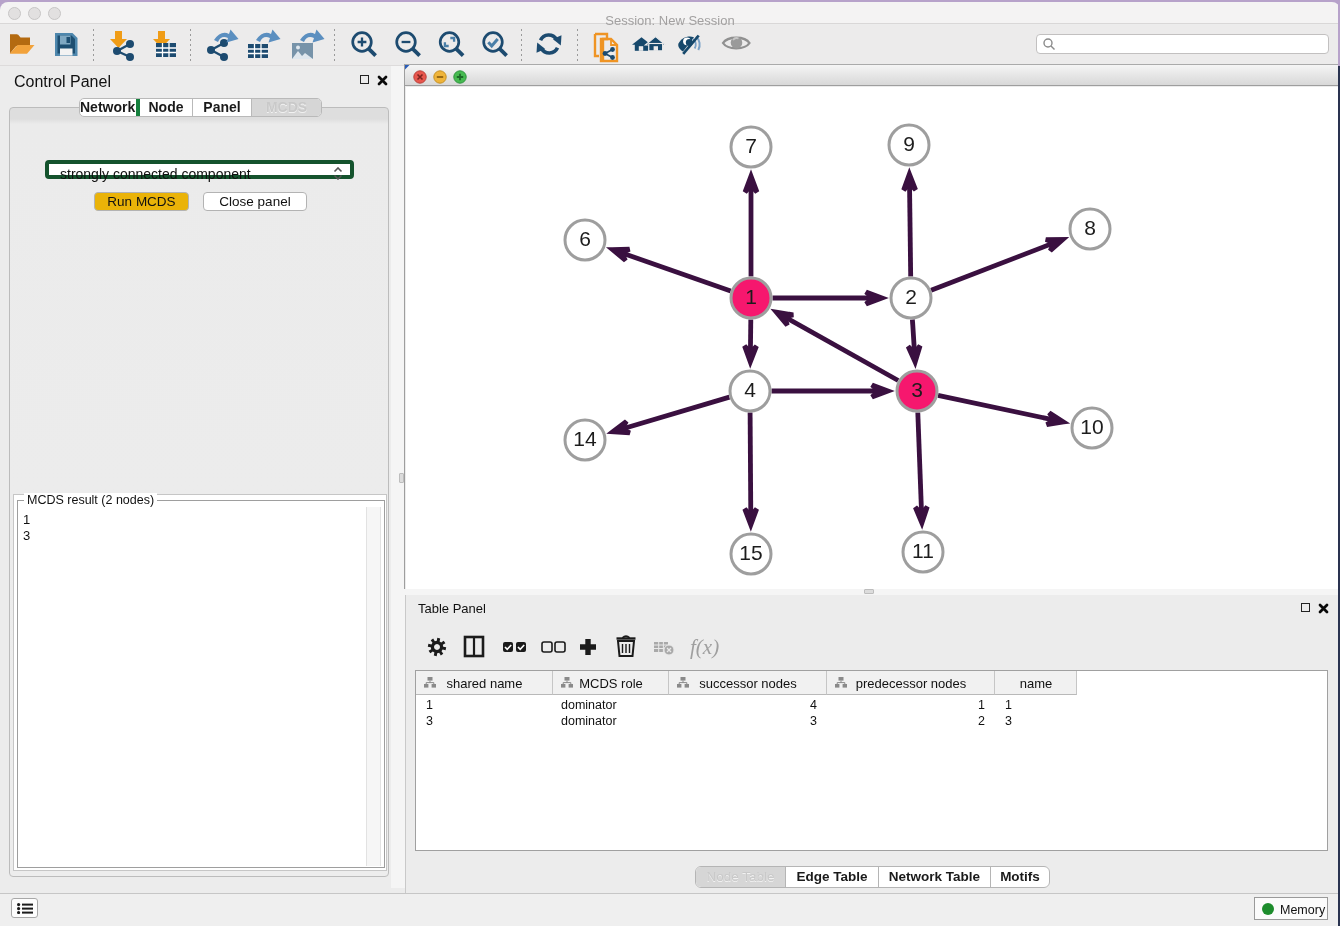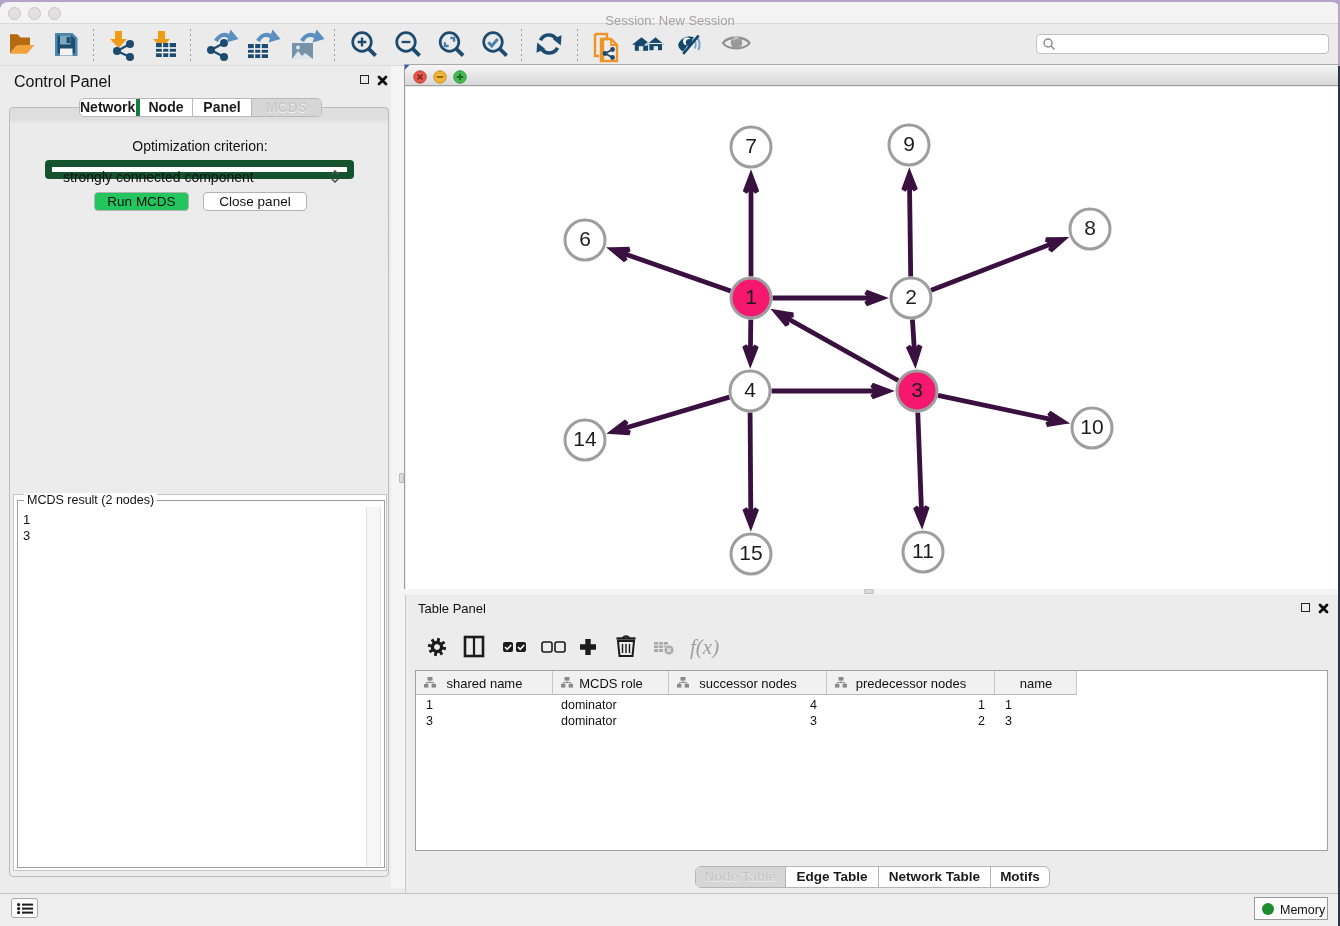--- a/index.html
+++ b/index.html
@@ -163,31 +163,30 @@
 
   <div class="abs" style="left:9px;top:41px;width:380px;height:770px;border:1px solid #bcbcbc;border-radius:4px;background:linear-gradient(#dedede 0,#dedede 11px,#ebebeb 16px,#ededed 100%)"></div>
 
   <div class="abs" style="left:79px;top:32px;width:243px;height:19px;background:#fff;border:1px solid #b9b9b9;border-radius:5px;overflow:hidden;display:flex">
     <div style="width:60px;border-right:4px solid #15803d;text-align:left;font-size:14px;font-weight:600;color:#1a1a1a;line-height:17px">Network</div>
     <div style="width:53px;border-right:1px solid #b9b9b9;text-align:center;font-size:14px;font-weight:600;color:#1a1a1a;line-height:17px">Node</div>
     <div style="width:59px;border-right:1px solid #b9b9b9;text-align:center;font-size:14px;font-weight:600;color:#1a1a1a;line-height:17px">Panel</div>
     <div style="flex:1;background:#d6d6d6;text-align:center;font-size:14px;font-weight:600;color:#c9c9c9;text-shadow:0 1px 0 #f2f2f2;line-height:17px">MCDS</div>
   </div>
 
-  <div class="abs" style="left:9px;top:72px;width:382px;text-align:center;font-size:14px;color:#111">Optimization criterion:</div>
-
-  <div class="abs" style="left:45px;top:94px;width:309px;height:19px;background:#fff;border:7px solid #14532d;border-radius:4px">
+
+  <div class="abs" style="left:45px;top:94px;width:309px;height:19px;background:#fff;border:4px solid #14532d;border-radius:4px">
      <div style="position:absolute;left:11px;top:2px;font-size:14px;color:#111">strongly connected component</div>
      <svg style="position:absolute;right:7px;top:2.5px" width="10" height="13" viewBox="0 0 10 13">
         <path d="M1.5 4.5 L5 1 L8.5 4.5" fill="none" stroke="#555" stroke-width="1.6"></path>
         <path d="M1.5 8.5 L5 12 L8.5 8.5" fill="none" stroke="#555" stroke-width="1.6"></path>
       </svg>
   </div>
 
-  <div class="abs" style="left:94px;top:126px;width:95px;height:19px;background:#22c55e;border:1px solid #b3b3b3;border-radius:4px;text-align:center;font-size:13.5px;color:#111;line-height:17px">Run MCDS</div>
+  <div class="abs" style="left:94px;top:126px;width:95px;height:19px;background:#eab308;border:1px solid #b3b3b3;border-radius:4px;text-align:center;font-size:13.5px;color:#111;line-height:17px">Run MCDS</div>
   <div class="abs" style="left:203px;top:126px;width:104px;height:19px;background:#fff;border:1px solid #b3b3b3;border-radius:4px;text-align:center;font-size:13.5px;color:#111;line-height:17px">Close panel</div>
 
   <div class="abs" style="left:13px;top:428px;width:374px;height:377px;background:#fff;border:1px solid #c6c6c6"></div>
   <div class="abs" style="left:17px;top:434px;width:368px;height:368px;border:1px solid #9e9e9e"></div>
   <div class="abs" style="left:24px;top:427px;font-size:12.5px;color:#111;background:#fff;padding:0 3px">MCDS result (2 nodes)</div>
   <div class="abs" style="left:19px;top:441px;width:364px;height:359px;background:#fff"></div>
   <div class="abs" style="left:366px;top:441px;width:15px;height:359px;background:#f6f6f6;border-left:1px solid #e2e2e2;border-right:1px solid #e2e2e2"></div>
   <div class="abs" style="left:23px;top:446px;font-size:13px;color:#111;line-height:16px">1<br>3</div>
 </div>
 
@@ -372,21 +371,21 @@
 <div class="abs" style="left:263px;top:103px;width:148px;text-align:right;font-size:12.5px;color:#111">4</div>
 <div class="abs" style="left:421px;top:103px;width:158px;text-align:right;font-size:12.5px;color:#111">1</div>
 <div class="abs" style="left:599px;top:103px;font-size:12.5px;color:#111">1</div>
 <div class="abs" style="left:20px;top:119px;font-size:12.5px;color:#111">3</div>
 <div class="abs" style="left:155px;top:119px;font-size:12.5px;color:#111">dominator</div>
 <div class="abs" style="left:263px;top:119px;width:148px;text-align:right;font-size:12.5px;color:#111">3</div>
 <div class="abs" style="left:421px;top:119px;width:158px;text-align:right;font-size:12.5px;color:#111">2</div>
 <div class="abs" style="left:599px;top:119px;font-size:12.5px;color:#111">3</div>
 
   <div class="abs" style="left:289px;top:271px;width:355px;height:22px;background:#fff;border:1px solid #b5b5b5;border-radius:6px;overflow:hidden;display:flex">
-    <div style="width:89px;background:#d6d6d6;text-align:center;font-size:13.5px;font-weight:700;color:#c9c9c9;text-shadow:0 1px 0 #f2f2f2;line-height:20px">Node Table</div>
+    <div style="width:89px;background:#d6d6d6;text-align:center;font-size:13.5px;font-weight:400;color:#c9c9c9;text-shadow:0 1px 0 #f2f2f2;line-height:20px">Node Table</div>
     <div style="width:93px;border-left:1px solid #b5b5b5;text-align:center;font-size:13.5px;font-weight:600;color:#1a1a1a;line-height:20px">Edge Table</div>
     <div style="width:112px;border-left:1px solid #b5b5b5;text-align:center;font-size:13.5px;font-weight:600;color:#1a1a1a;line-height:20px">Network Table</div>
     <div style="flex:1;border-left:1px solid #b5b5b5;text-align:center;font-size:13.5px;font-weight:600;color:#1a1a1a;line-height:20px">Motifs</div>
   </div>
 </div>
 
 <div class="abs" style="left:0;top:893px;width:1340px;height:33px;background:#efefef;border-top:1px solid #c6c6c6"></div>
 <div class="abs" style="left:11px;top:898px;width:27px;height:20px;background:#fdfdfd;border:1px solid #a8a8a8;border-radius:3px"></div>
 <svg class="abs" style="left:17px;top:903px" width="16" height="11" viewBox="0 0 16 11">
   <g fill="#1b1b1b">

